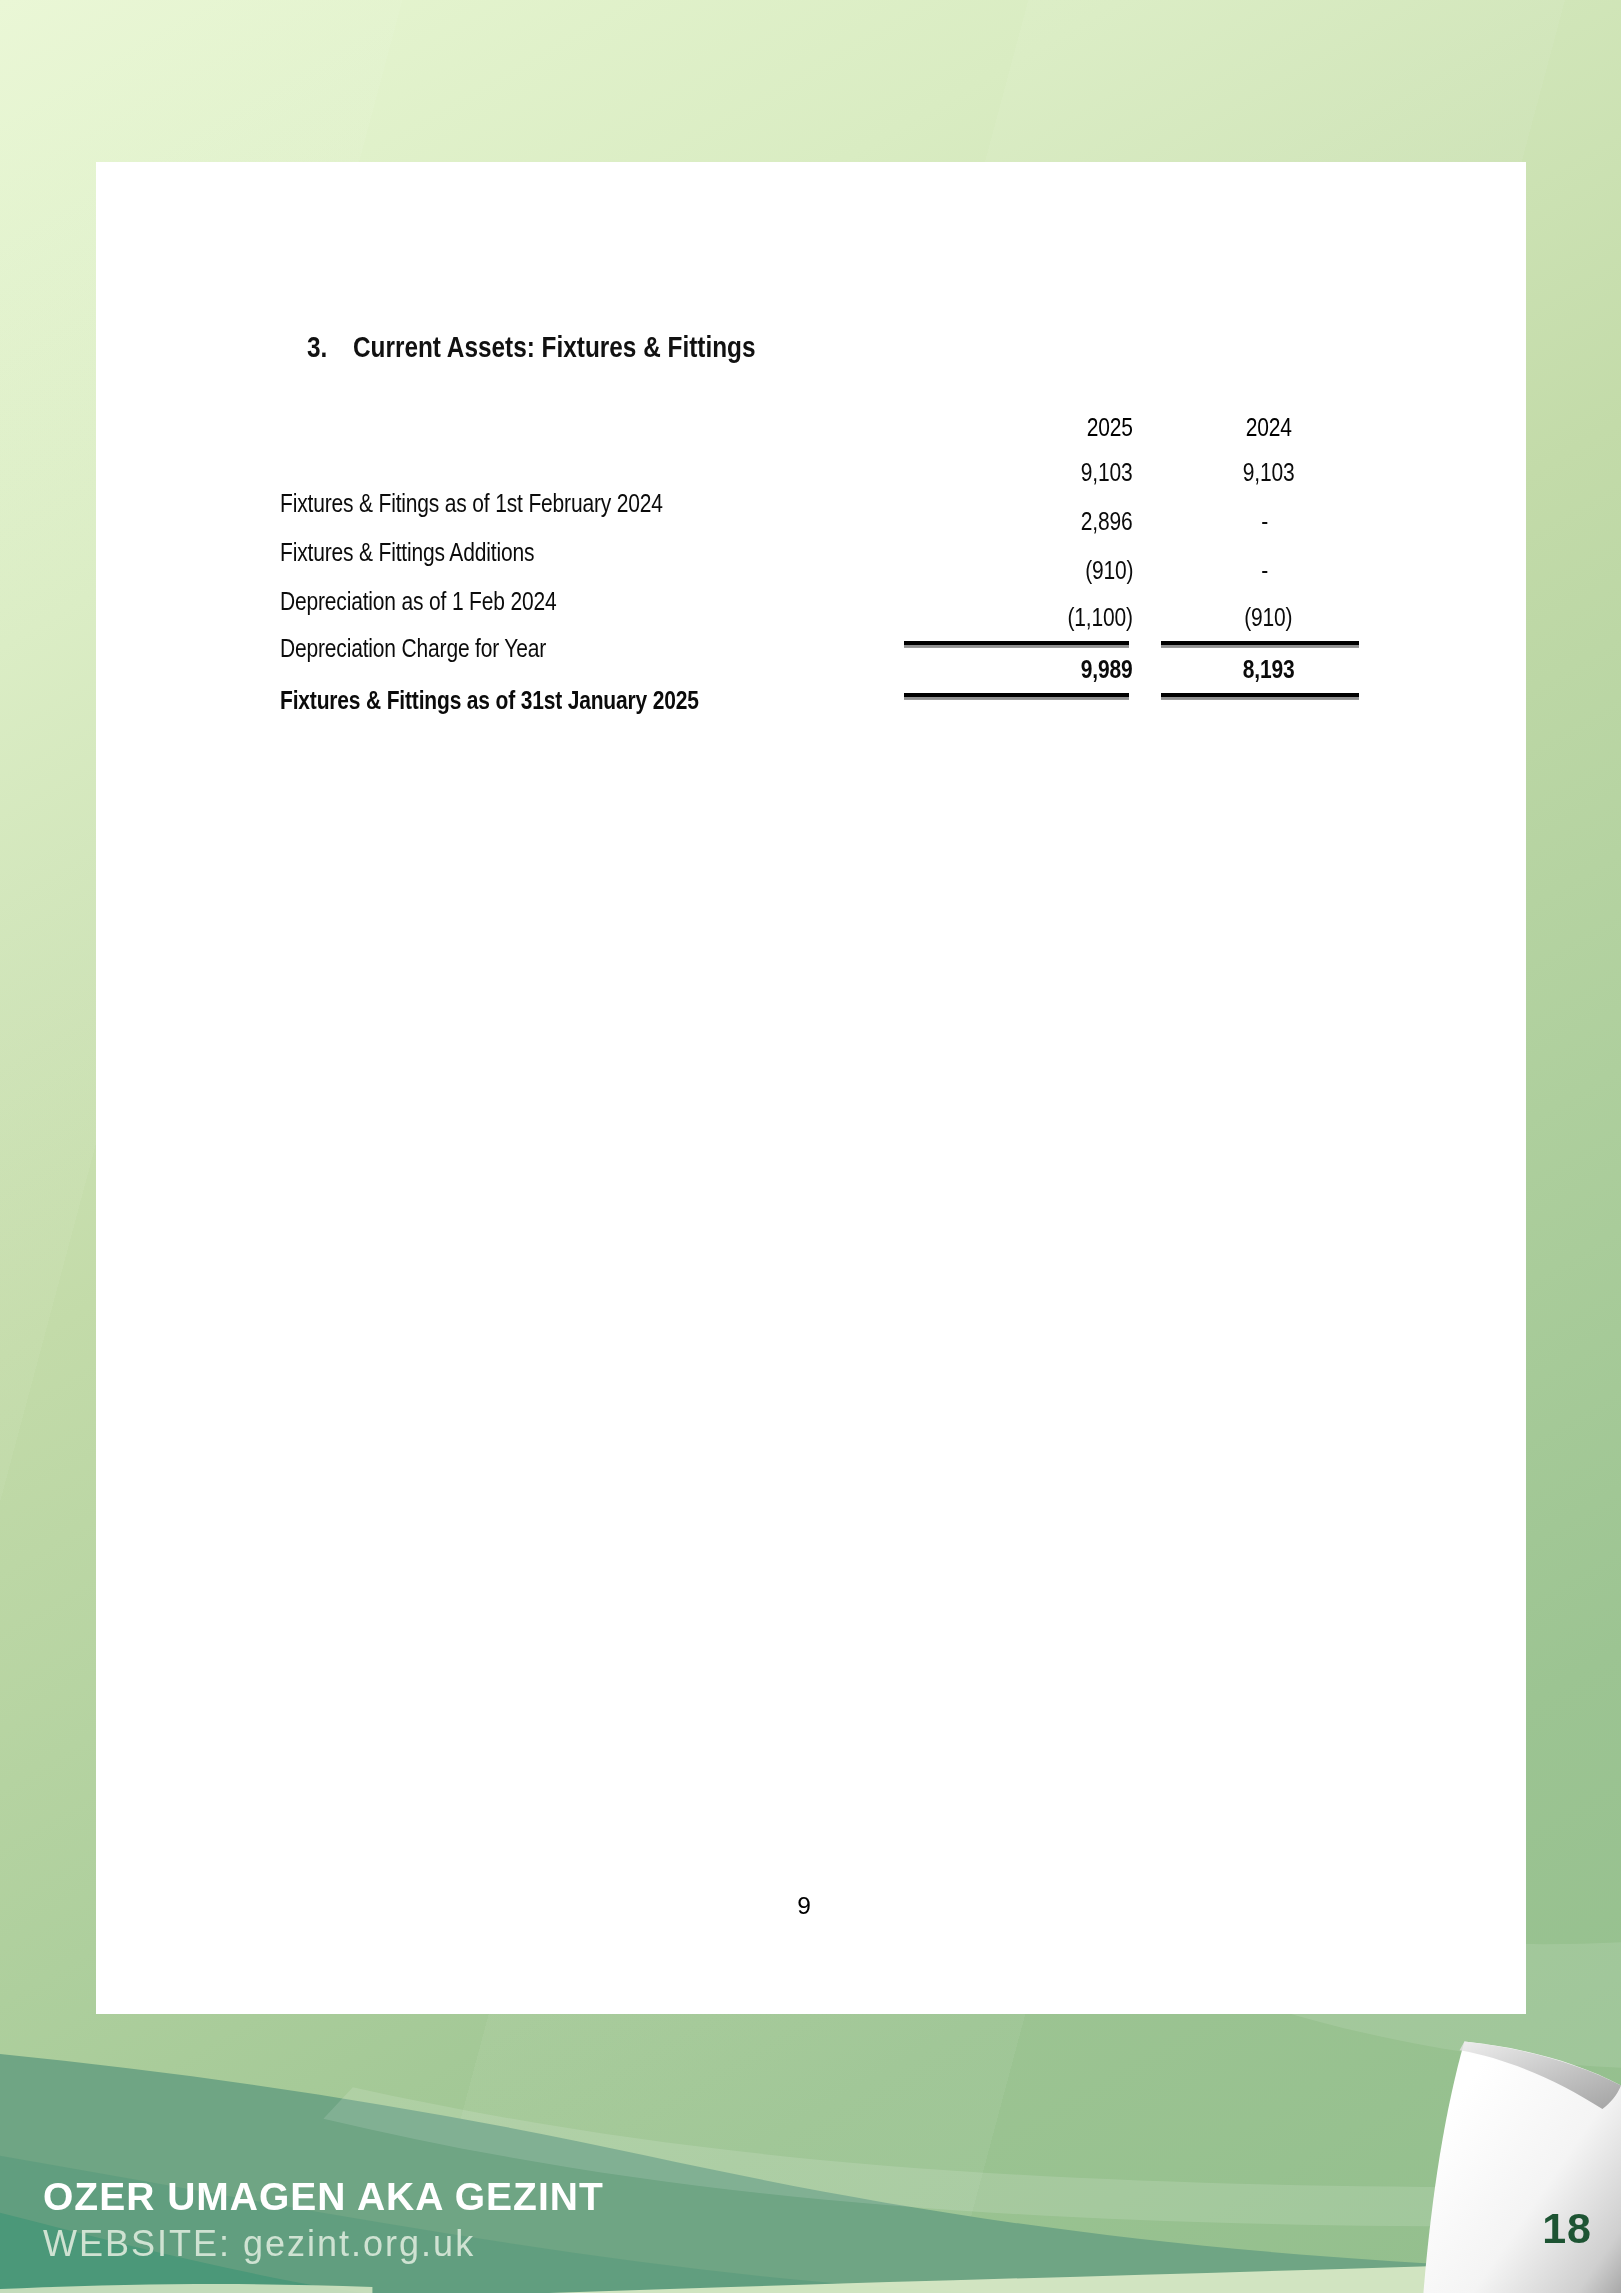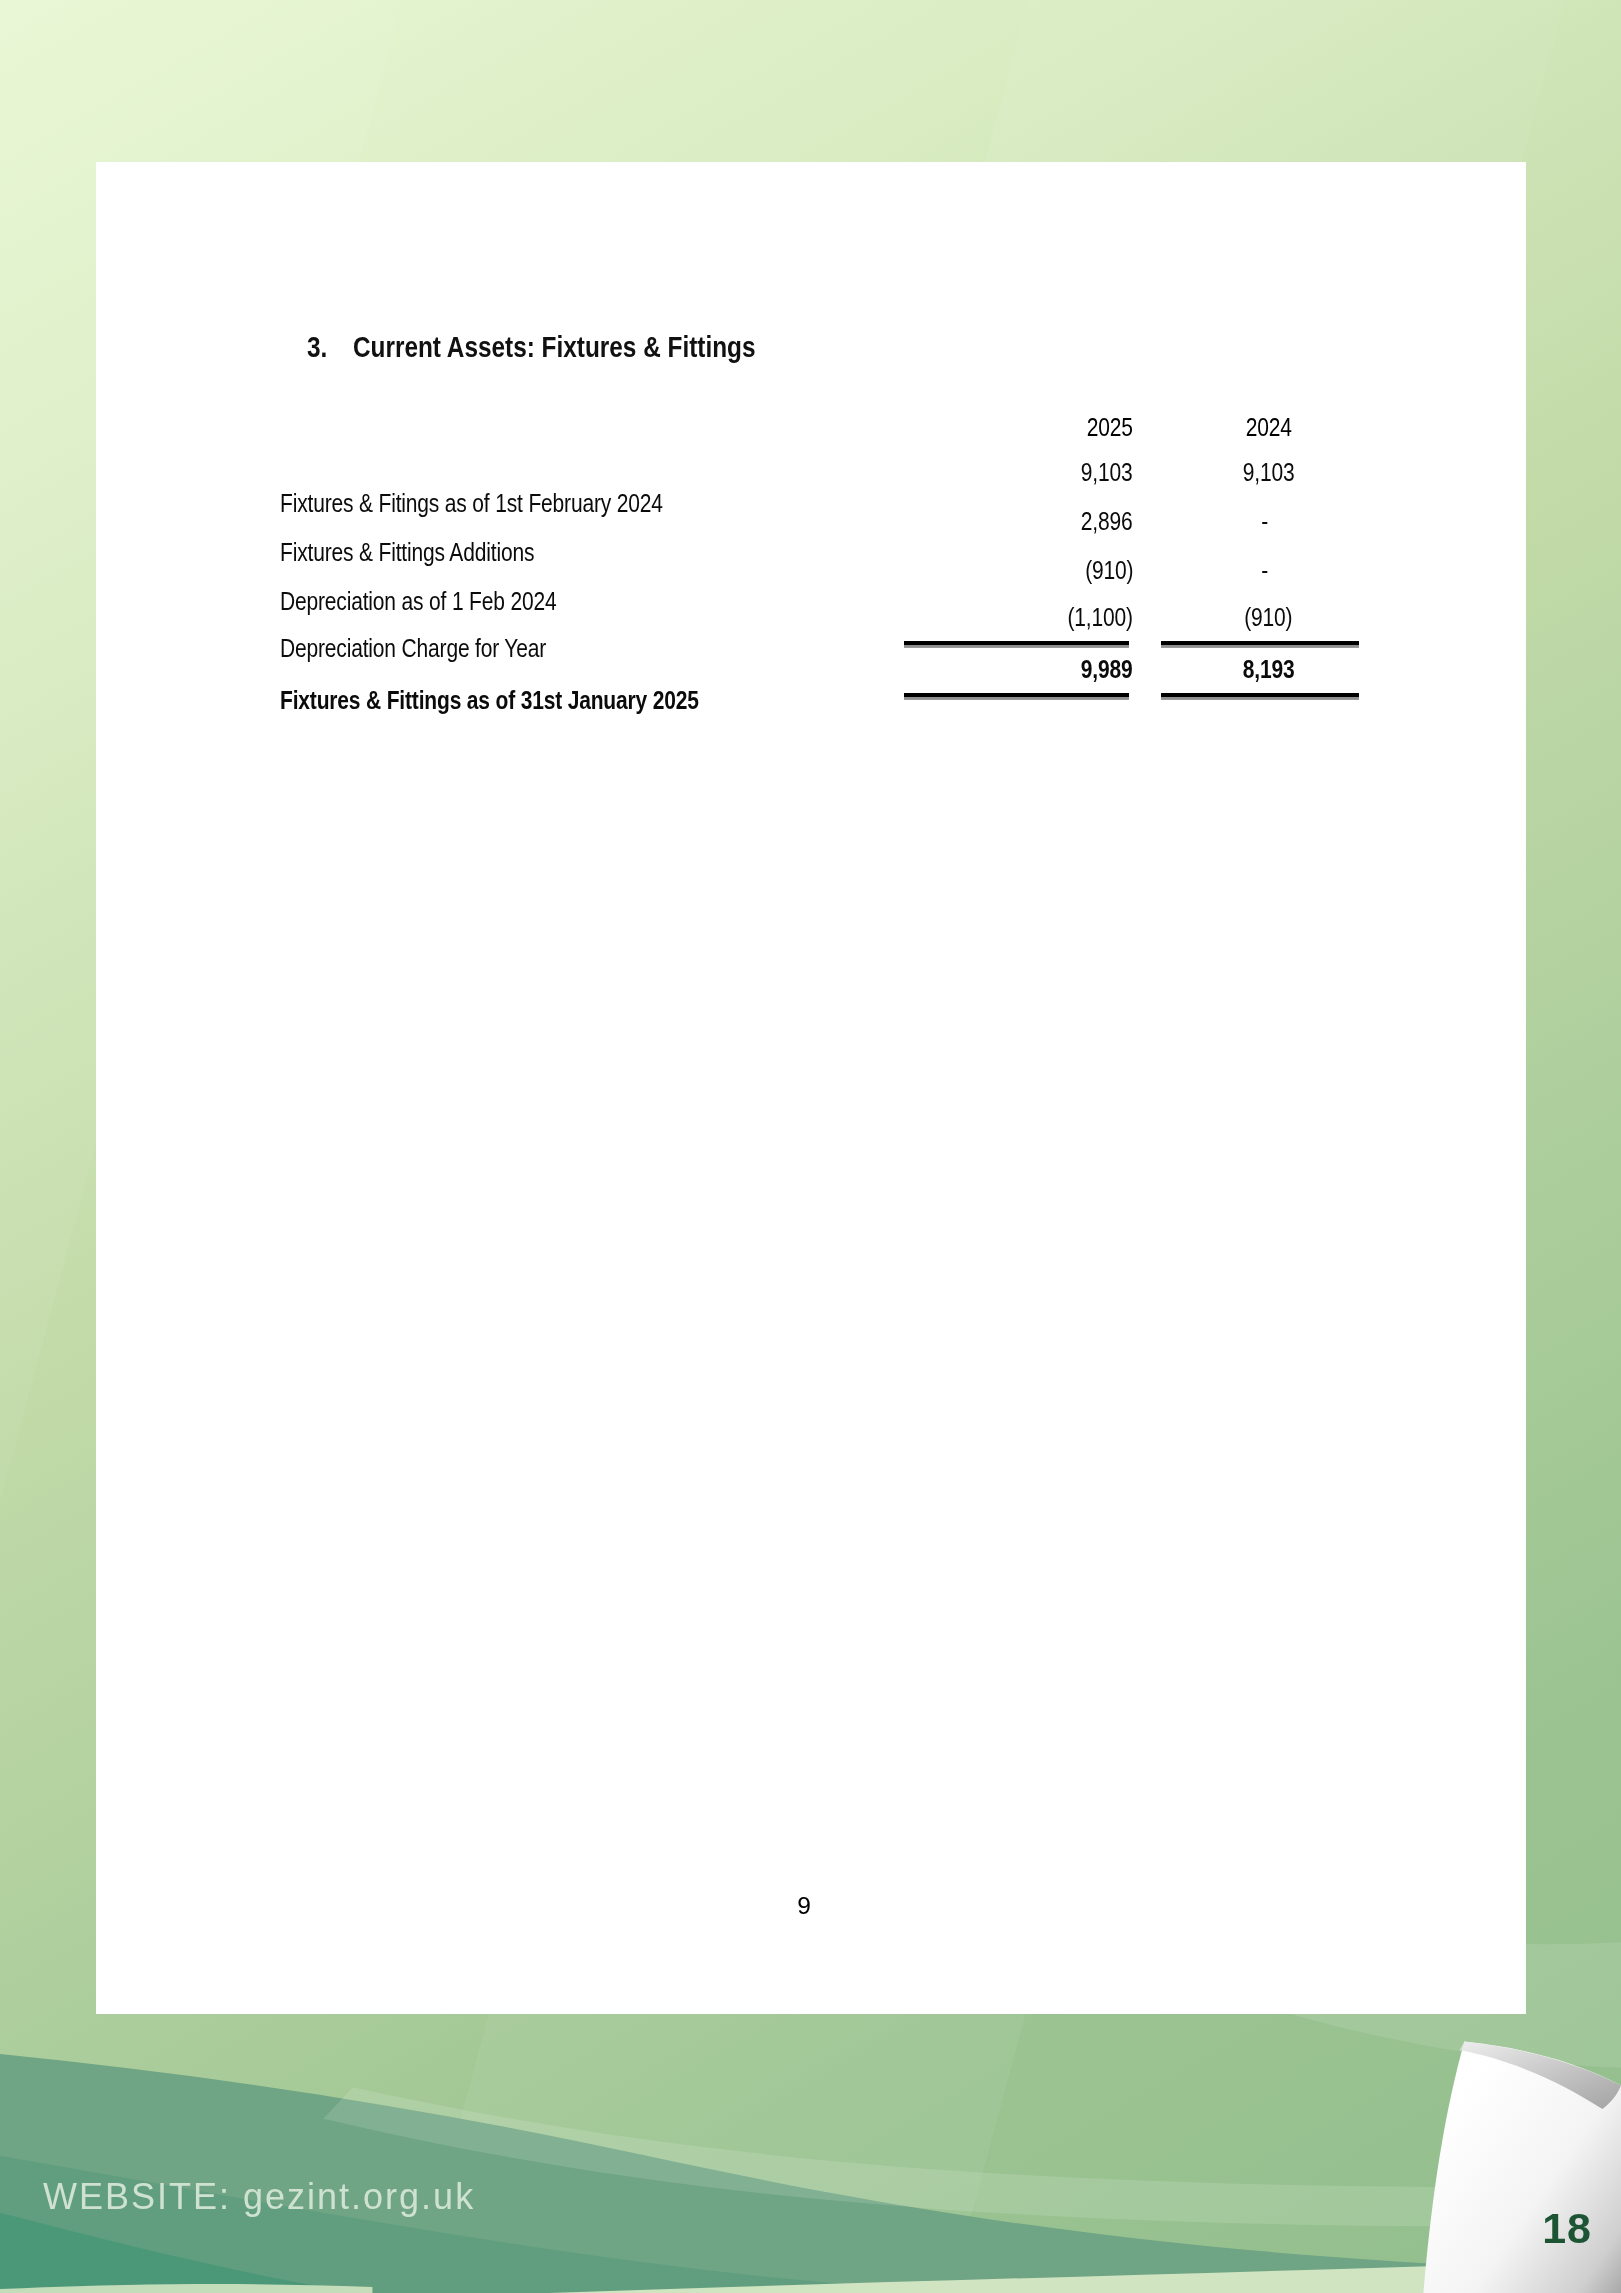--- a/index.html
+++ b/index.html
@@ -91,20 +91,21 @@
     <div class="v2"><span class="cxr">8,193</span></div>
   </div>
 
   <div class="rule" style="top:531px;left:808px;width:225px"></div>
   <div class="rule" style="top:531px;left:1065px;width:198px"></div>
 
   <div class="pnum9">9</div>
 </div>
 
 <div class="footer-text">
+  <div class="org">OZER UMAGEN AKA GEZINT</div>
   <div class="sub">WEBSITE: gezint.org.uk</div>
 </div>
 
 <div class="curl-wrap">
   <svg viewBox="0 0 280 280">
     <defs>
       <linearGradient id="pg" x1="0.15" y1="0.25" x2="1" y2="1">
         <stop offset="0" stop-color="#ffffff"></stop>
         <stop offset="0.5" stop-color="#f4f4f4"></stop>
         <stop offset="0.85" stop-color="#cfcfcf"></stop>

